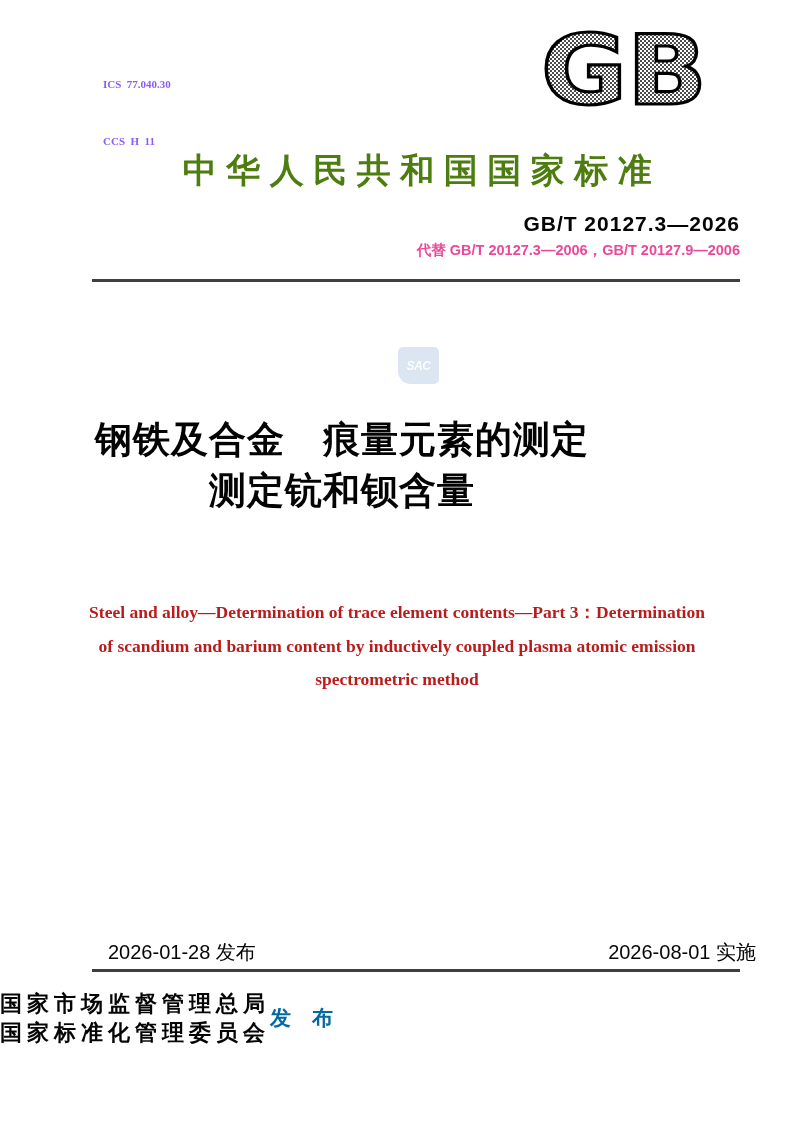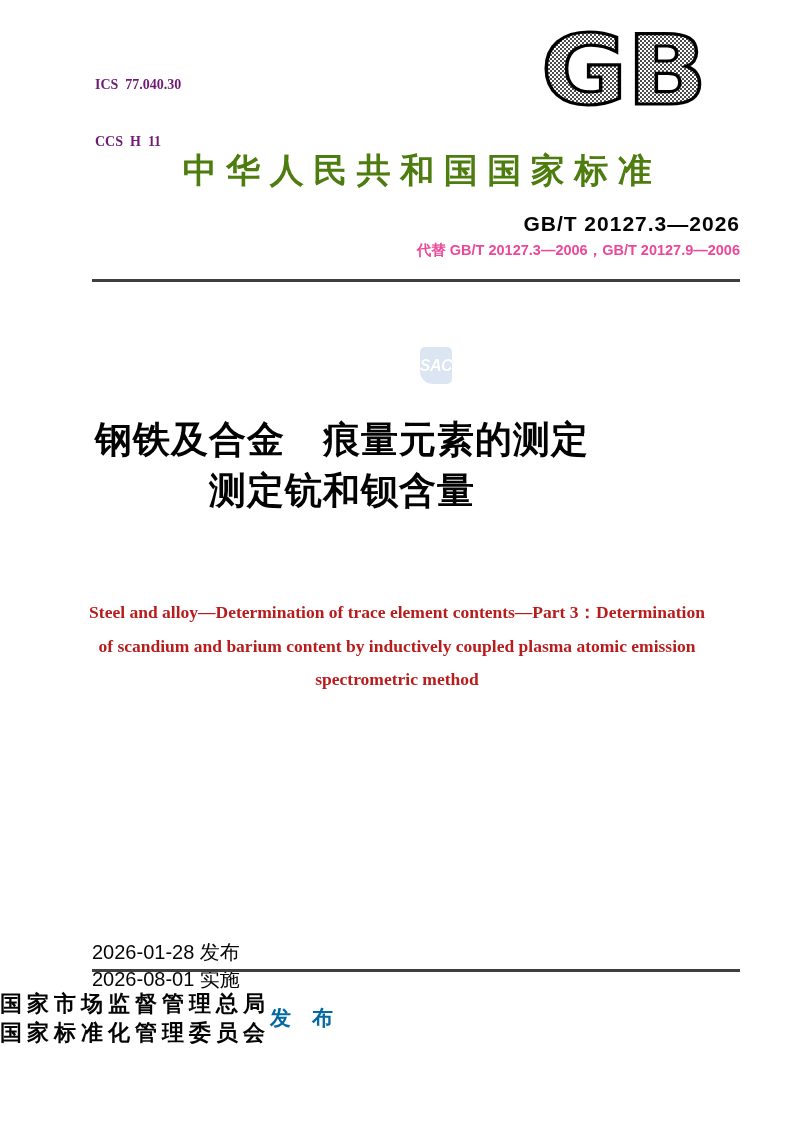--- a/index.html
+++ b/index.html
@@ -12,28 +12,28 @@
     height: 1123px;
     background: #ffffff;
     overflow: hidden;
     margin: 0 auto;
     color: #000;
   }
 
   
   .ics-block {
     position: absolute;
-    left: 95px;
+    left: 103px;
     top: 37px;
     font-family: "Liberation Serif", serif;
     font-weight: bold;
-    font-size: 14px;
+    font-size: 11px;
     line-height: 19px;
     white-space: pre;
-    color: #701a75;
+    color: #8b5cf6;
   }
 
   
   .gb-logo {
     position: absolute;
     left: 538px;
     top: 22px;
     width: 172px;
     height: 94px;
   }
@@ -83,32 +83,32 @@
     width: 648px;
     height: 3px;
     background: #3f3f3f;
   }
   .rule-top { top: 279px; }
   .rule-bottom { top: 969px; }
 
   
   .sac-watermark {
     position: absolute;
-    left: 420px;
+    left: 398px;
     top: 347px;
-    width: 32px;
+    width: 41px;
     height: 37px;
     background: #dce6f2;
     border-radius: 5px 5px 5px 13px;
     display: flex;
     align-items: center;
     justify-content: center;
     font-style: italic;
     font-weight: bold;
-    font-size: 16px;
+    font-size: 12px;
     letter-spacing: -0.5px;
     color: #ffffff;
     text-shadow: 0 0 1px #c6d6ea;
   }
 
   
   .zh-title {
     position: absolute;
     left: 0;
     top: 414px;
@@ -133,30 +133,29 @@
     font-family: "Liberation Serif", serif;
     font-weight: bold;
     font-size: 17.5px;
     line-height: 33.5px;
     color: #b91c1c;
   }
 
   
   .dates {
     position: absolute;
-    left: 92px;
+    left: 108px;
     top: 939px;
     width: 648px;
     display: flex;
     justify-content: space-between;
     font-family: "Liberation Sans", sans-serif;
     font-size: 20px;
     font-stretch: condensed;
     color: #060606;
-    flex-direction: column;
   }
 
   
   .issuers {
     position: absolute;
     left: 0;
     top: 989px;
     width: 794px;
     display: flex;
     justify-content: flex-start;

